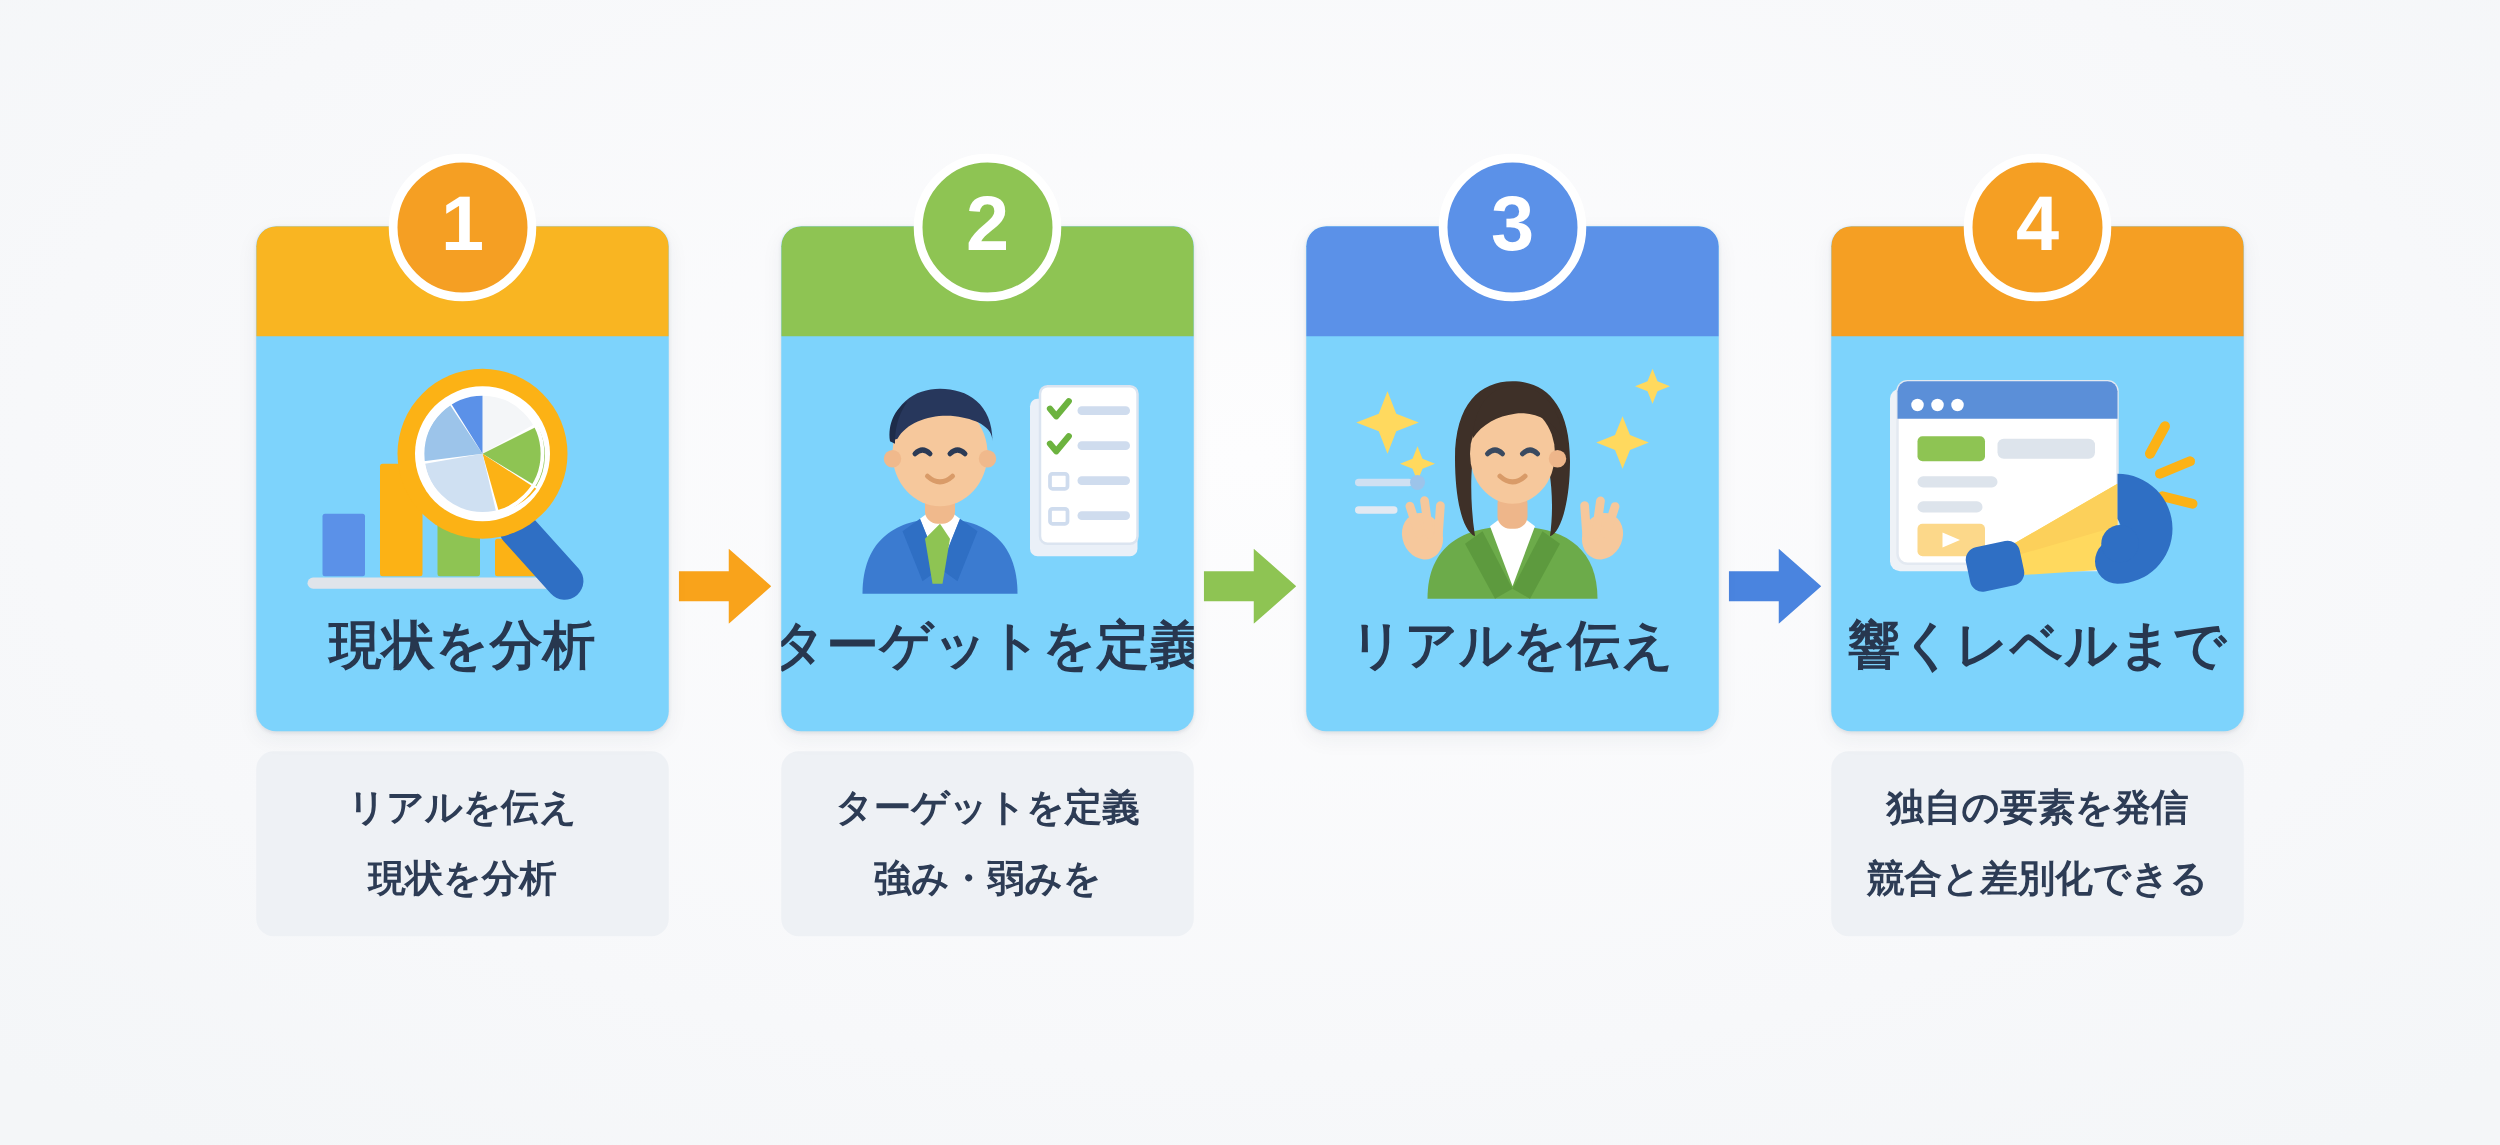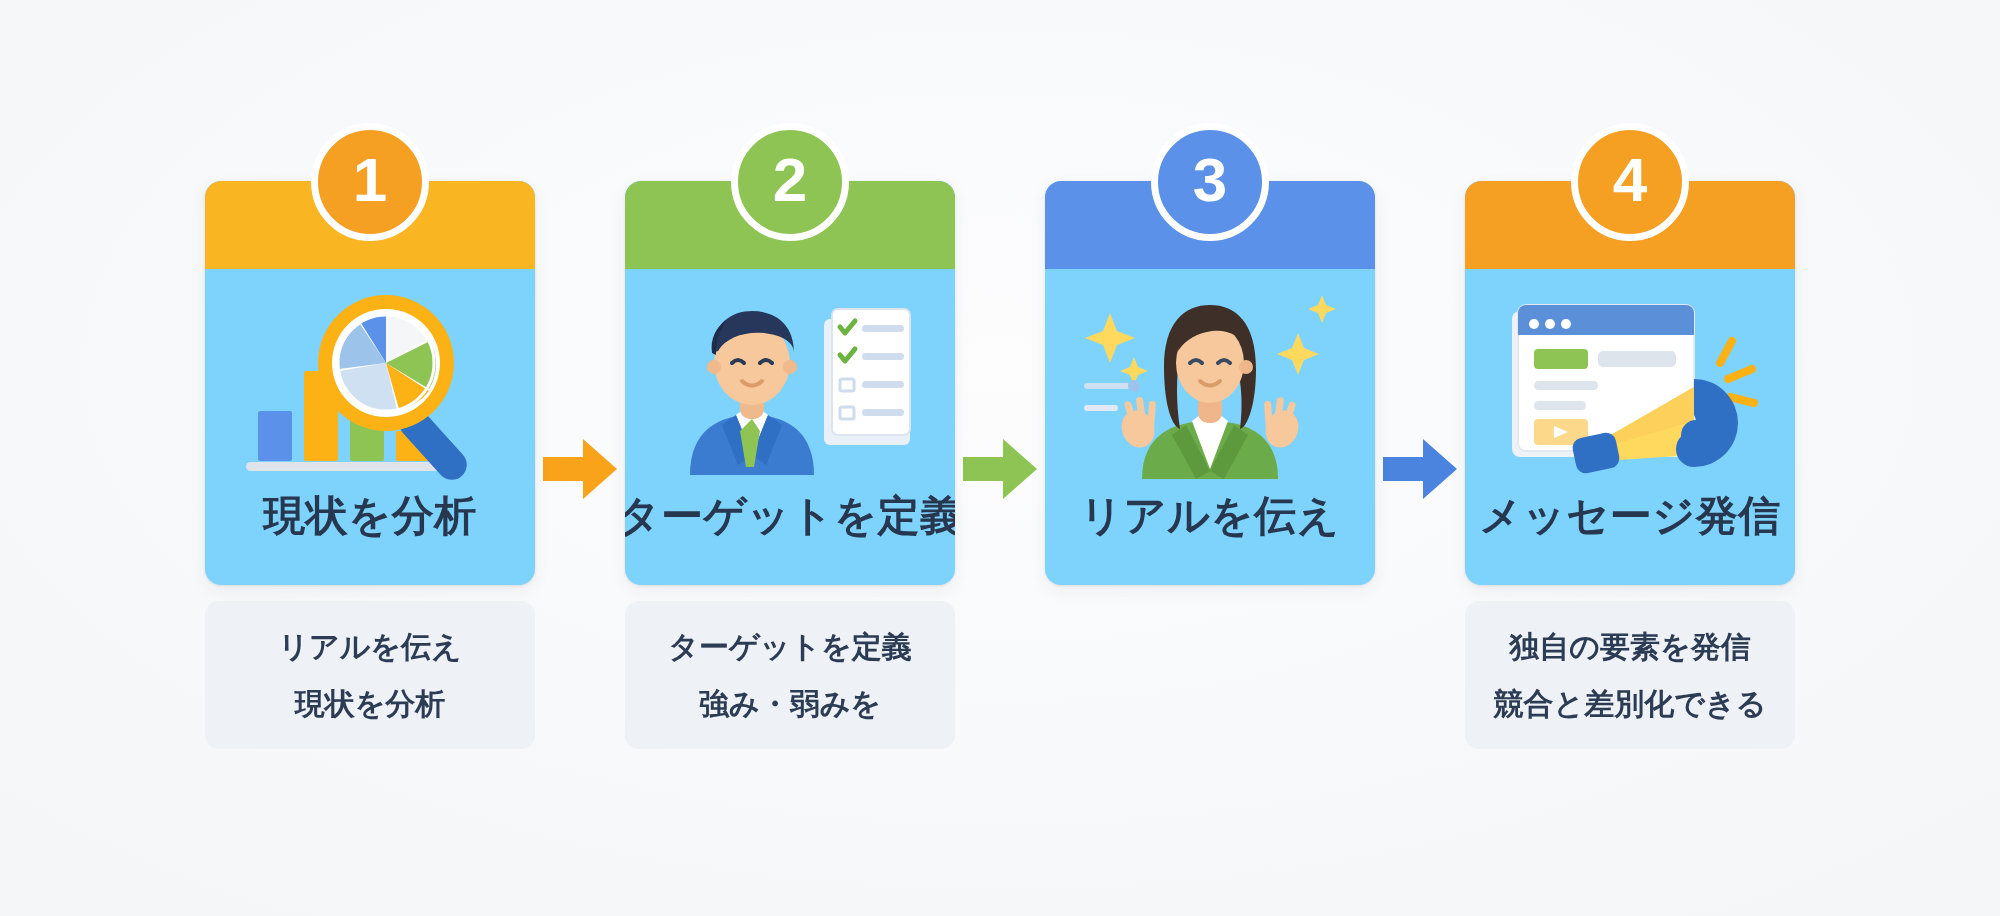--- a/index.html
+++ b/index.html
@@ -382,21 +382,21 @@
 
               <path d="M108 160 L198 108 L198 176 L108 182 Z" fill="#ffd95e"></path>
               <path d="M108 160 L198 108 L198 142 L108 168 Z" fill="#fcd05a"></path>
 
               <rect x="78" y="156" width="44" height="36" rx="10" fill="#2f6fc4" transform="rotate(-12 100 174)"></rect>
 
               <path d="M198 100 a44 44 0 0 1 0 88 a18 18 0 0 1 0 -36 a14 14 0 0 0 0 -16 Z" fill="#2f6fc4"></path>
               <circle cx="200" cy="156" r="15" fill="#2f6fc4"></circle>
             </svg>
           </div>
-          <div class="card-title">メッセージ発信</div>
+          <div class="card-title">響くレベルまで</div>
         </div>
       </div>
 
       <div class="badge" style="background:#f59f23;">
         <span>4</span>
       </div>
 
       <div class="card-sub">
         <div class="line">独自の要素を発信</div>
         <div class="line">競合と差別化できる</div>

